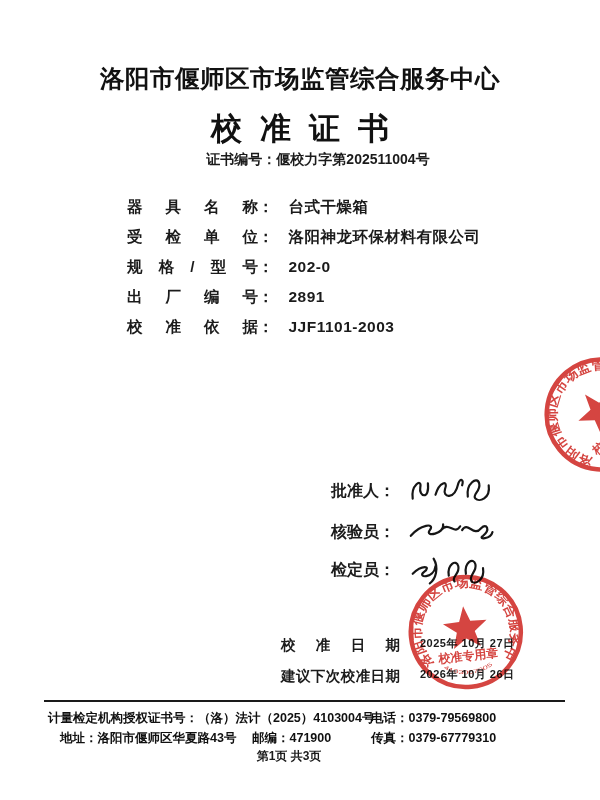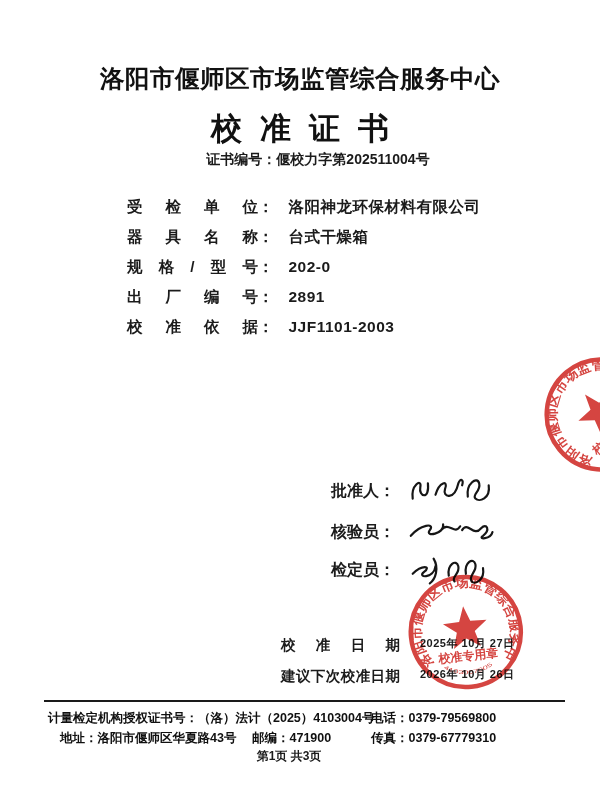--- a/index.html
+++ b/index.html
@@ -57,24 +57,24 @@
 <body>
 
 <div class="abs org-title">洛阳市偃师区市场监管综合服务中心</div>
 <div class="abs doc-title">校准证书</div>
 <div class="abs cert-line">
   <span>证书编号：</span><span>偃校力字第202511004号</span>
 </div>
 
 <div class="abs fields">
   <div class="frow">
-    <span class="flabel">受检单位</span><span class="fcolon">：</span><span class="fvalue">洛阳神龙环保材料有限公司</span>
+    <span class="flabel">器具名称</span><span class="fcolon">：</span><span class="fvalue">台式干燥箱</span>
   </div>
   <div class="frow">
-    <span class="flabel">器具名称</span><span class="fcolon">：</span><span class="fvalue">台式干燥箱</span>
+    <span class="flabel">受检单位</span><span class="fcolon">：</span><span class="fvalue">洛阳神龙环保材料有限公司</span>
   </div>
   <div class="frow">
     <span class="flabel">规格/型号</span><span class="fcolon">：</span><span class="fvalue">202-0</span>
   </div>
   <div class="frow">
     <span class="flabel">出厂编号</span><span class="fcolon">：</span><span class="fvalue">2891</span>
   </div>
   <div class="frow">
     <span class="flabel">校准依据</span><span class="fcolon">：</span><span class="fvalue">JJF1101-2003</span>
   </div>

